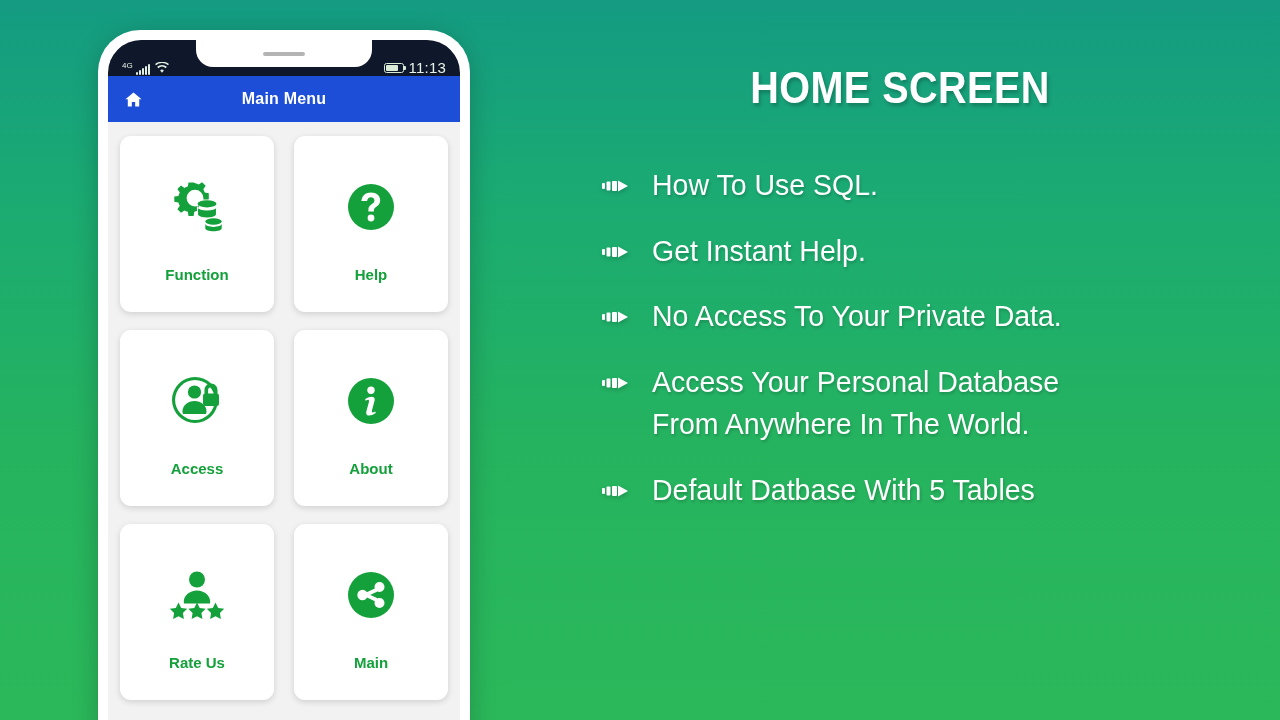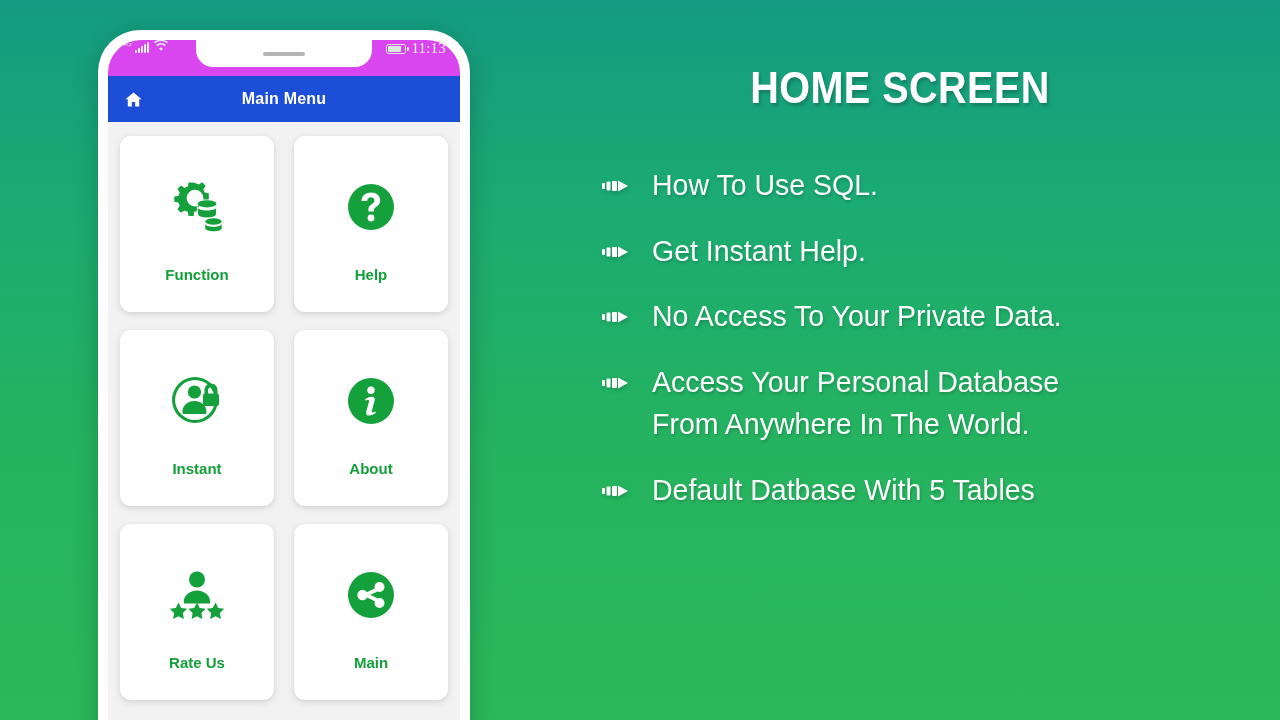--- a/index.html
+++ b/index.html
@@ -35,28 +35,27 @@
     height: 100%;
     background: #f2f2f2;
     border-radius: 33px 33px 0 0;
     overflow: hidden;
   }
 
   
   .statusbar {
     position: relative;
     height: 36px;
-    background: #d946ef;
-    display: flex;
-    align-items: flex-start;
+    background: #0f172a;
+    display: flex;
+    align-items: flex-end;
     justify-content: space-between;
     padding: 0 14px;
     color: #e8f3e8;
     font-size: 12px;
-    font-family: Liberation Serif, serif;
   }
 
   .status-left { display: flex; align-items: center; gap: 5px; }
   .status-right { display: flex; align-items: center; gap: 5px; }
 
   .notch {
     position: absolute;
     left: 50%;
     top: 0;
     transform: translateX(-50%);
@@ -283,21 +282,21 @@
           <svg width="54" height="52" viewBox="0 0 54 52">
             <g fill="#14a03a">
               <path d="M25 2a23 23 0 100 46 23 23 0 000-46zm0 3.1a19.9 19.9 0 110 39.8 19.9 19.9 0 010-39.8z"></path>
               <circle cx="24.5" cy="17" r="6.6"></circle>
               <path d="M24.5 26c-6.6 0-12 4.6-12 10.3 0 .9.2 1.8.5 2.6h23c.3-.8.5-1.7.5-2.6C36.5 30.6 31.1 26 24.5 26z"></path>
               <rect x="33" y="18.5" width="16" height="12.5" rx="2.2"></rect>
               <path d="M41 8.6c-3.6 0-6.5 2.9-6.5 6.5v4.2h3.6v-4.2c0-1.6 1.3-2.9 2.9-2.9s2.9 1.3 2.9 2.9v4.2h3.6v-4.2c0-3.6-2.9-6.5-6.5-6.5z"></path>
             </g>
           </svg>
         </div>
-        <div class="tile-label">Instant</div>
+        <div class="tile-label">Access</div>
       </div>
 
       <div class="tile">
         <div class="tile-icon">
           <svg width="48" height="48" viewBox="0 0 48 48">
             <circle cx="24" cy="24" r="23" fill="#14a03a"></circle>
             <circle cx="24" cy="13.2" r="3.7" fill="#ffffff"></circle>
             <path fill="#ffffff" d="M28.2 34.6c-1 .6-1.9.9-2.4.9-.6 0-.9-.4-.9-1.1 0-.4.1-1 .3-1.8l2.3-8.6c.1-.5.2-1.1.2-1.6 0-1.6-1-2.6-3-2.6-1.6 0-4 .7-6.6 2.4l.6 1.5c1-.6 1.9-.9 2.4-.9.6 0 .9.4.9 1.1 0 .4-.1 1-.3 1.8l-2.3 8.6c-.2.7-.2 1.2-.2 1.6 0 1.6 1.1 2.7 3 2.7 1.8 0 4.2-.8 6.6-2.5z"></path>
           </svg>
         </div>

